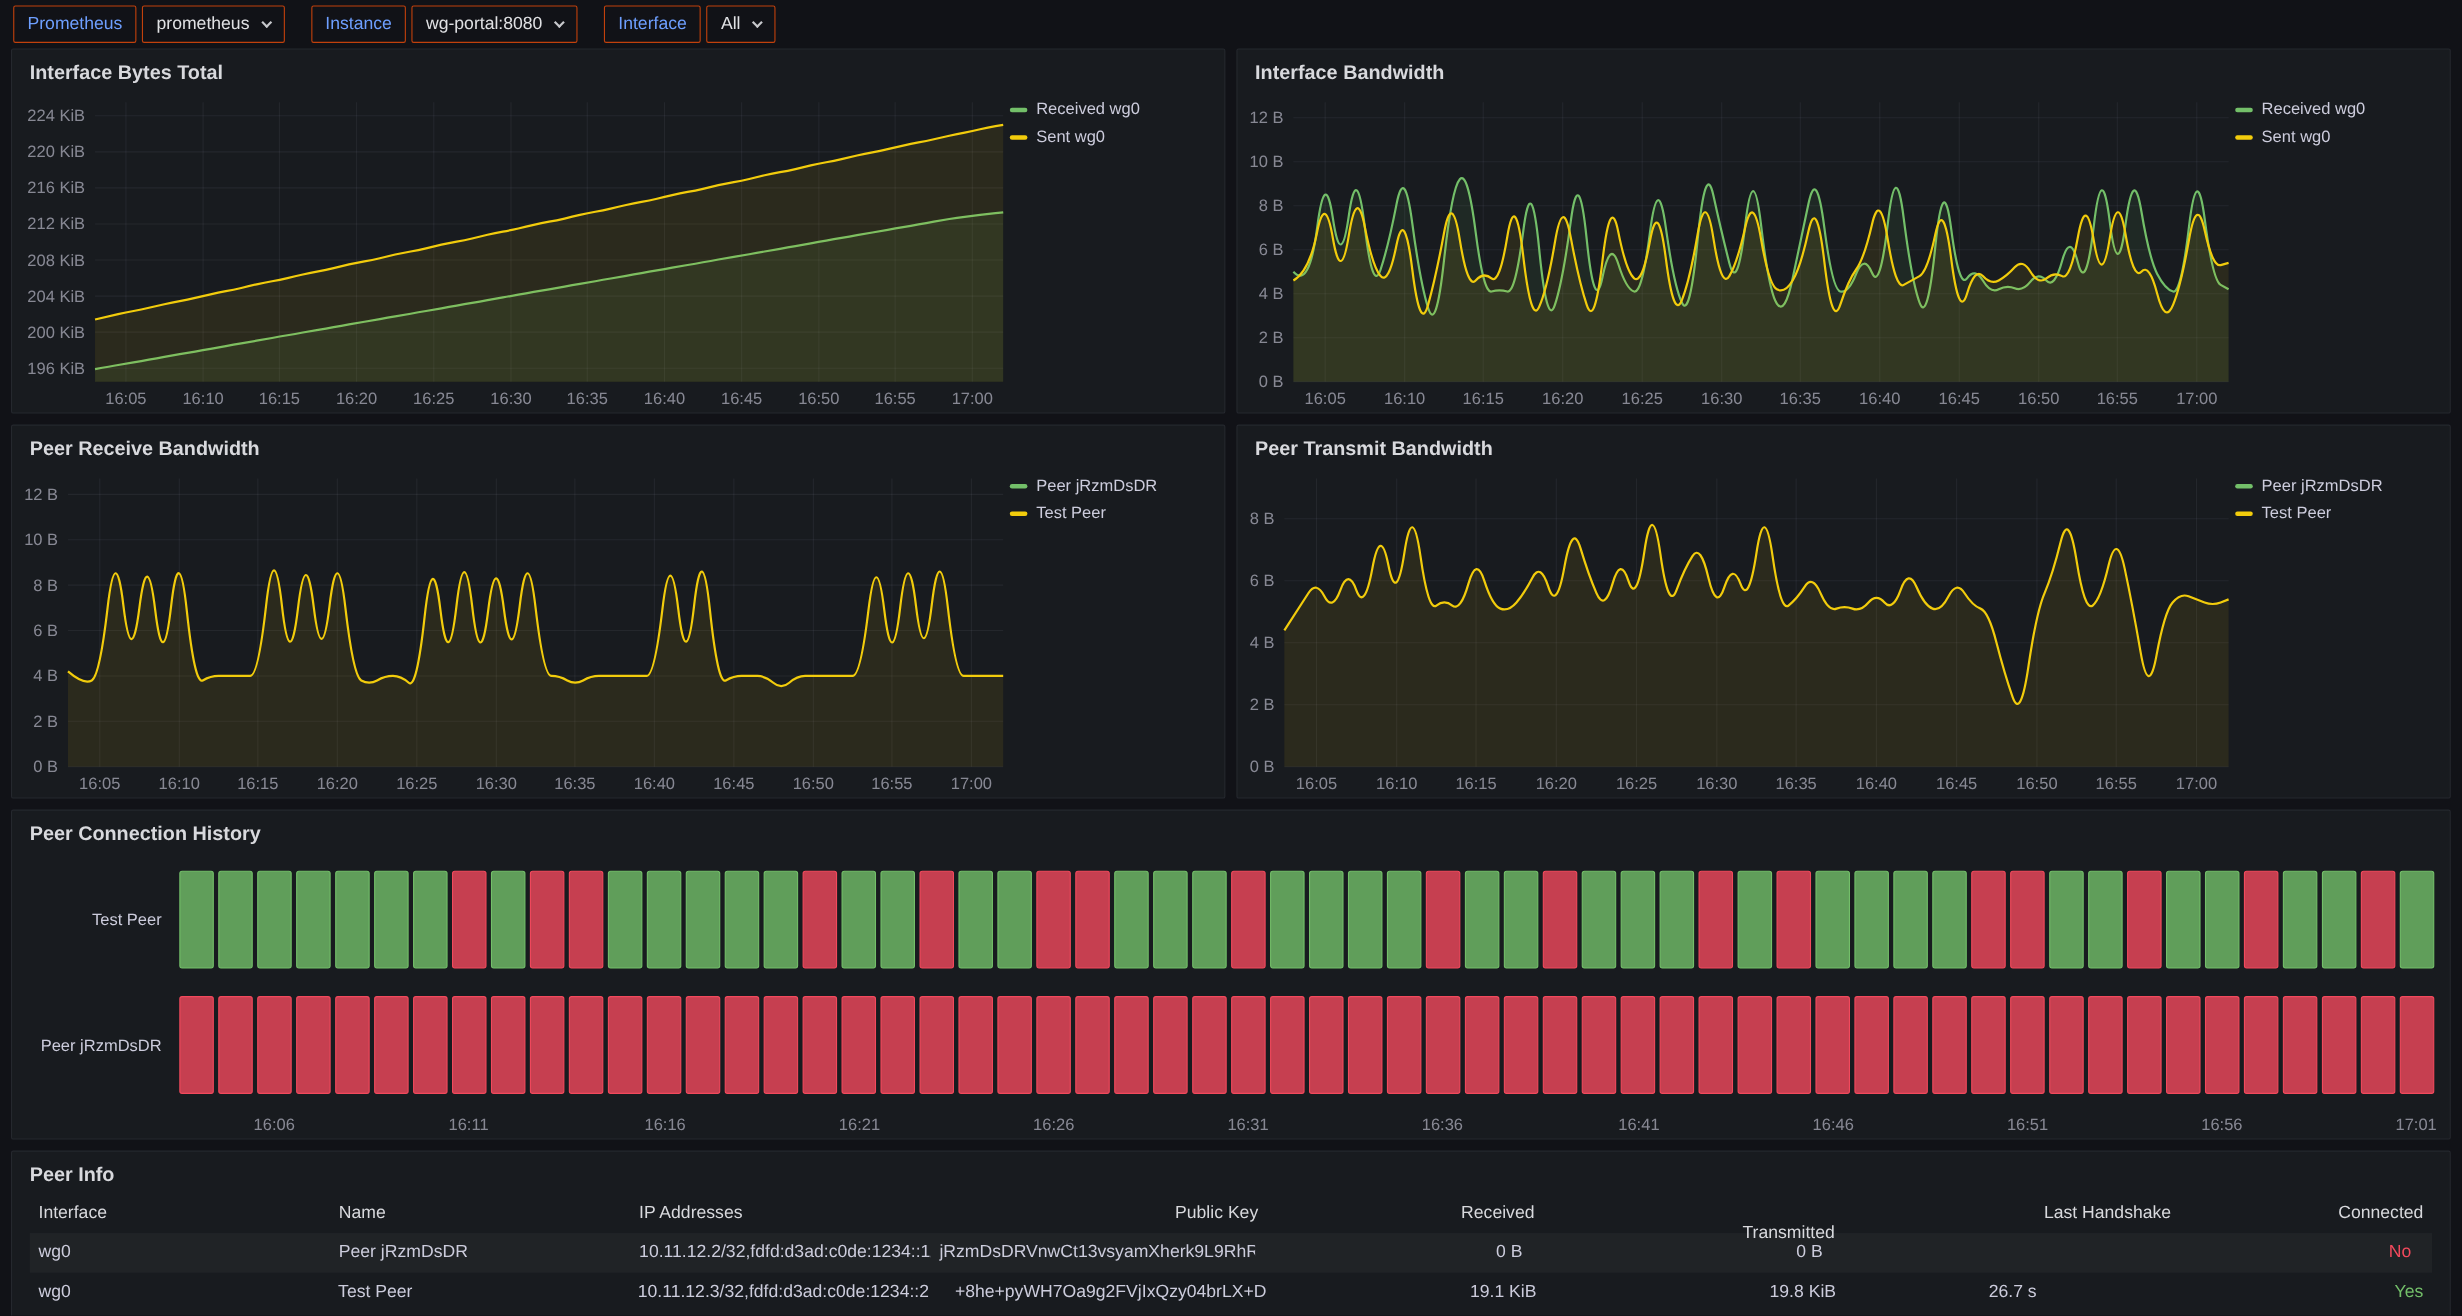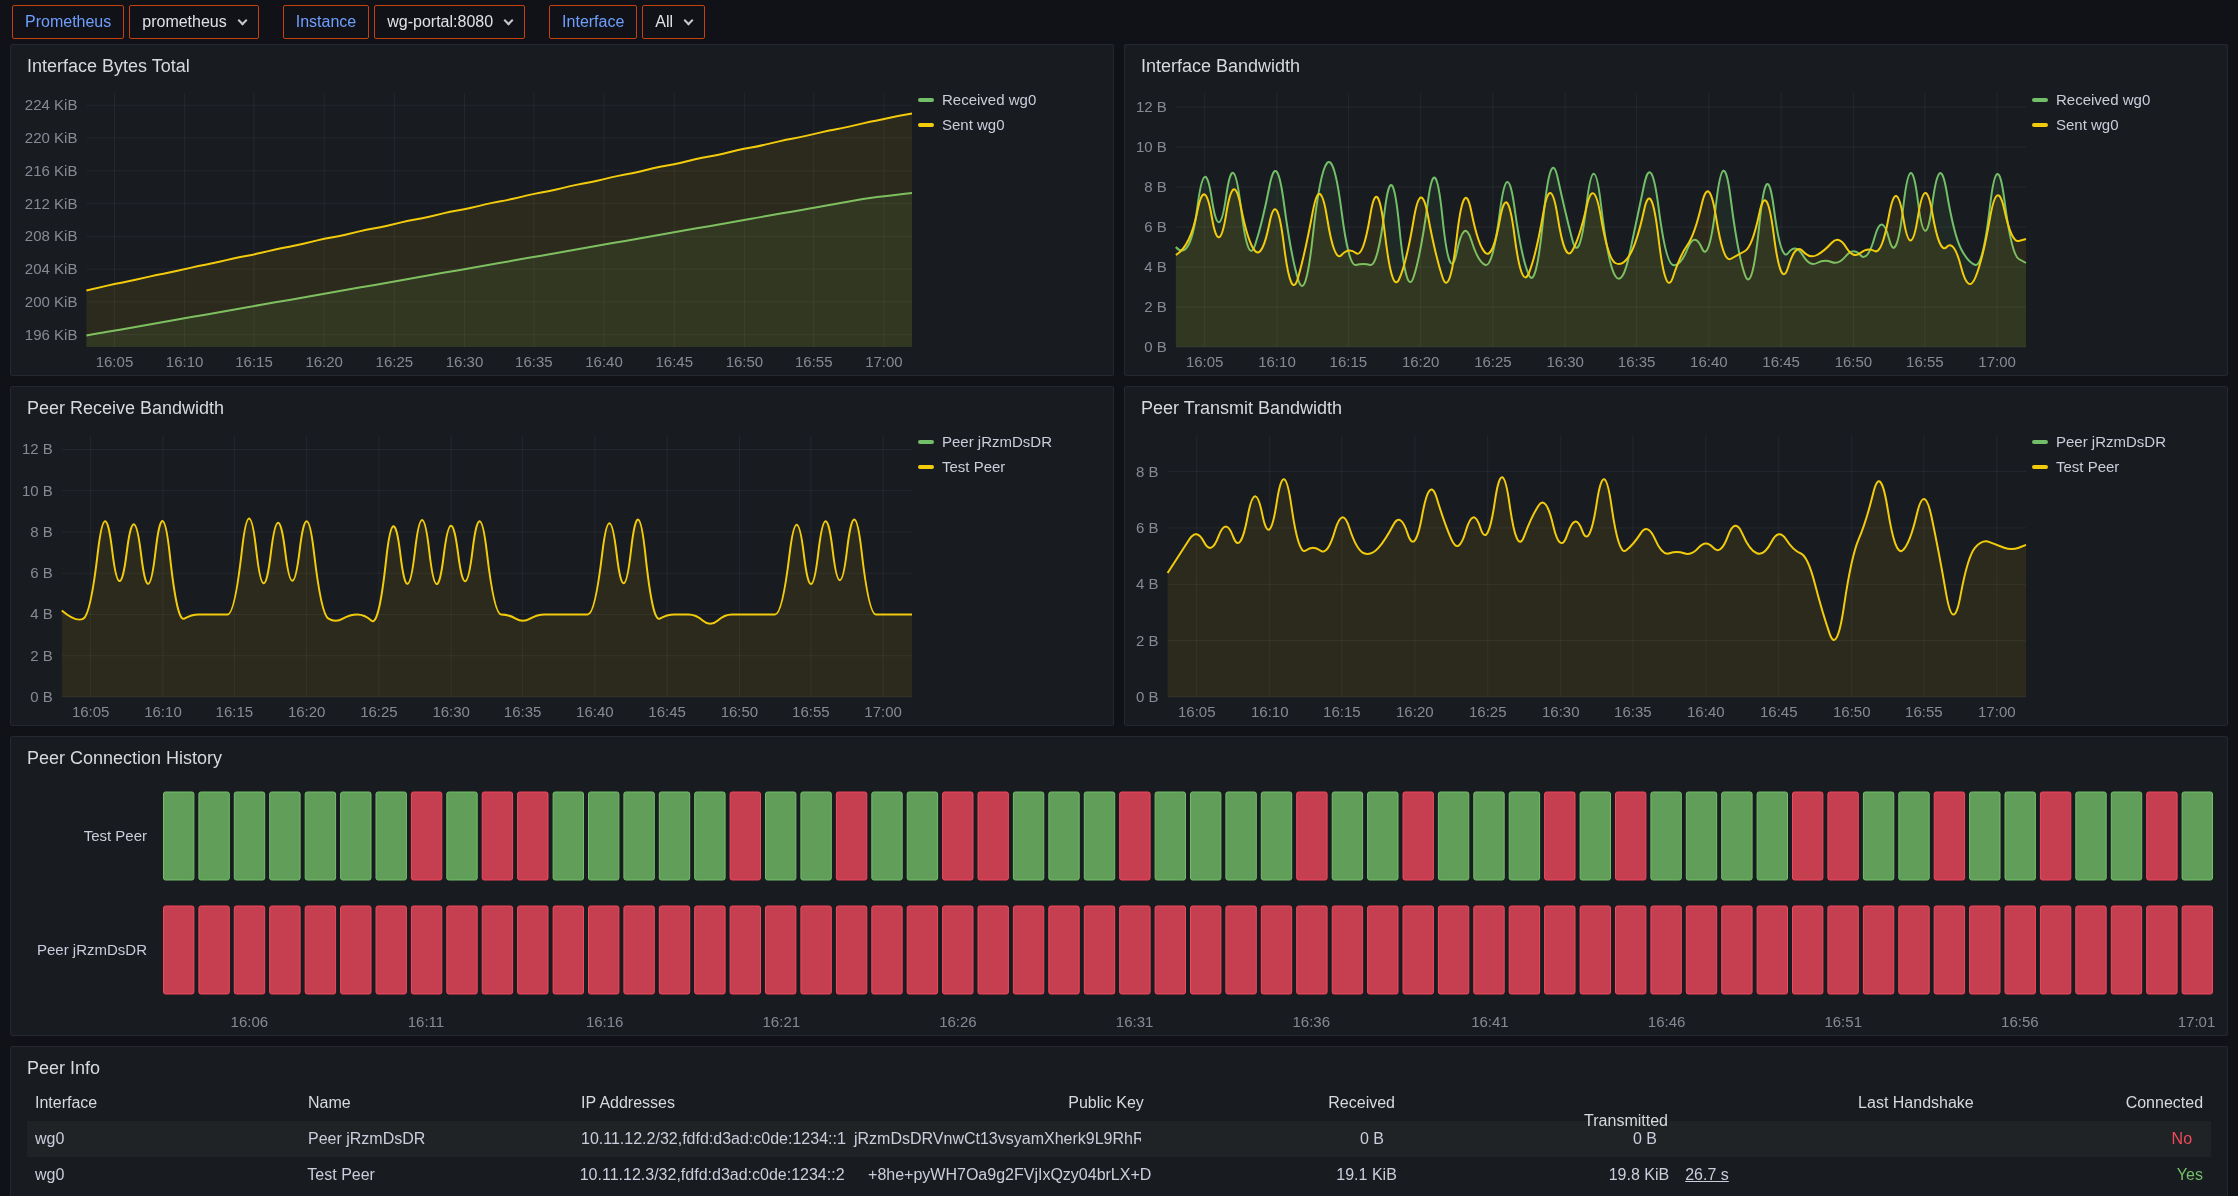--- a/index.html
+++ b/index.html
@@ -12,21 +12,21 @@
   .var-value{color:#e0e1e4;gap:12px;cursor:pointer}
   .caret{width:7px;height:7px;border-right:2px solid #c7c8cc;border-bottom:2px solid #c7c8cc;transform:rotate(45deg);margin-top:-4px;display:inline-block}
   .grid{display:flex;flex-direction:column;gap:10px;padding:0 10px}
   .row2col{display:flex;gap:10px}
   .panel{background:#181b1f;border:1px solid #25282e;border-radius:2px;display:flex;flex-direction:column;min-width:0}
   .half{flex:1}
   .r1 .panel{height:332px}
   .r2 .panel{height:340px}
   .timeline-panel{height:300px}
   .table-panel{height:158px}
-  .panel-title{font-size:18px;font-weight:400;color:#d8d9dd;padding:10px 16px 6px;line-height:22px}
+  .panel-title{font-size:18px;font-weight:700;color:#d8d9dd;padding:10px 16px 6px;line-height:22px}
   .panel-body{flex:1;display:flex;min-height:0}
   .chart{flex:1;min-width:0;position:relative}
   .legend{width:195px;padding:8px 12px 0 0;display:flex;flex-direction:column;gap:8px}
   .legend-item{display:flex;align-items:center;gap:8px;font-size:15px;color:#ccccdc;cursor:pointer;white-space:nowrap}
   .legend-swatch{width:16px;height:4px;border-radius:2px;flex:none}
   .timeline{flex:1;min-height:0}
   .tablewrap{flex:1;padding:0 16px;min-height:0}
   .ptr{display:flex;align-items:center;height:36px}
   .ptr.head .ptc{color:#d8d9dd;font-weight:500}
   .ptc{padding:0 8px;font-size:16px;white-space:nowrap;overflow:hidden}
@@ -459,20 +459,20 @@
             <div class="ptc" style="width: 14%; text-align: right;"></div>
             <div class="ptc" style="width: 10.5%; text-align: right; color: rgb(242, 73, 92);">No</div>
           </div>
           <div class="ptr">
             <div class="ptc" style="width: 12.5%; text-align: left;">wg0</div>
             <div class="ptc" style="width: 12.5%; text-align: left;">Test Peer</div>
             <div class="ptc" style="width: 12.5%; text-align: left;">10.11.12.3/32,fdfd:d3ad:c0de:1234::2/128</div>
             <div class="ptc" style="width: 13.5%; text-align: left; margin-left: 16px;">+8he+pyWH7Oa9g2FVjIxQzy04brLX+D</div>
             <div class="ptc" style="width: 11.5%; text-align: right;">19.1 KiB</div>
             <div class="ptc" style="width: 12.5%; text-align: right;">19.8 KiB</div>
-            <div class="ptc" style="width: 14%; text-align: left; text-decoration: underline;">26.7 s</div>
+            <div class="ptc" style="width: 14%; text-align: center;">26.7 s</div>
             <div class="ptc" style="width: 10.5%; text-align: right; color: rgb(115, 191, 105);">Yes</div>
           </div>
         </div>
     </section>
 
   </main>
 </div>
 
 </body></html>

